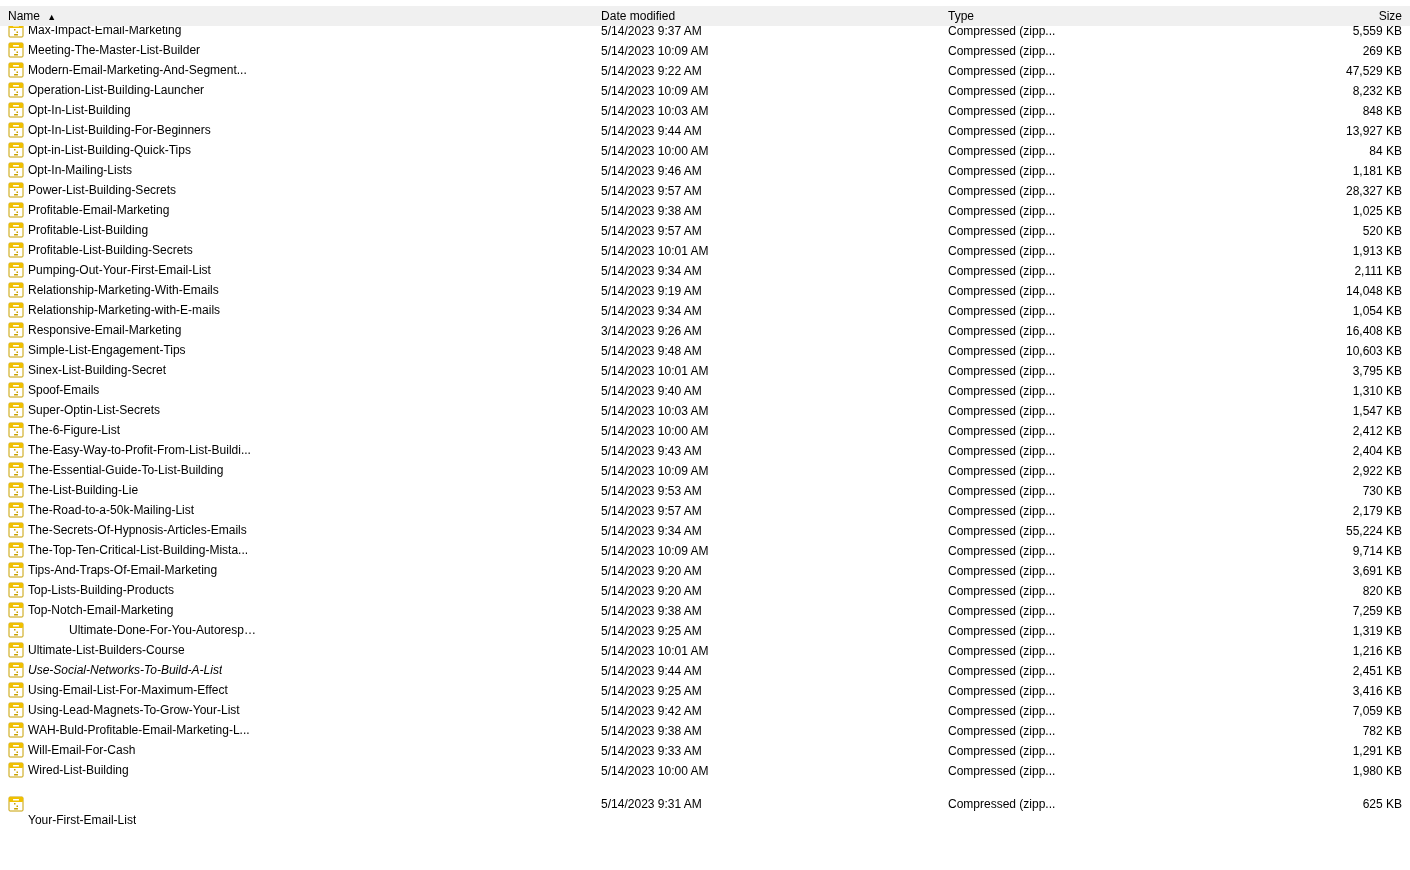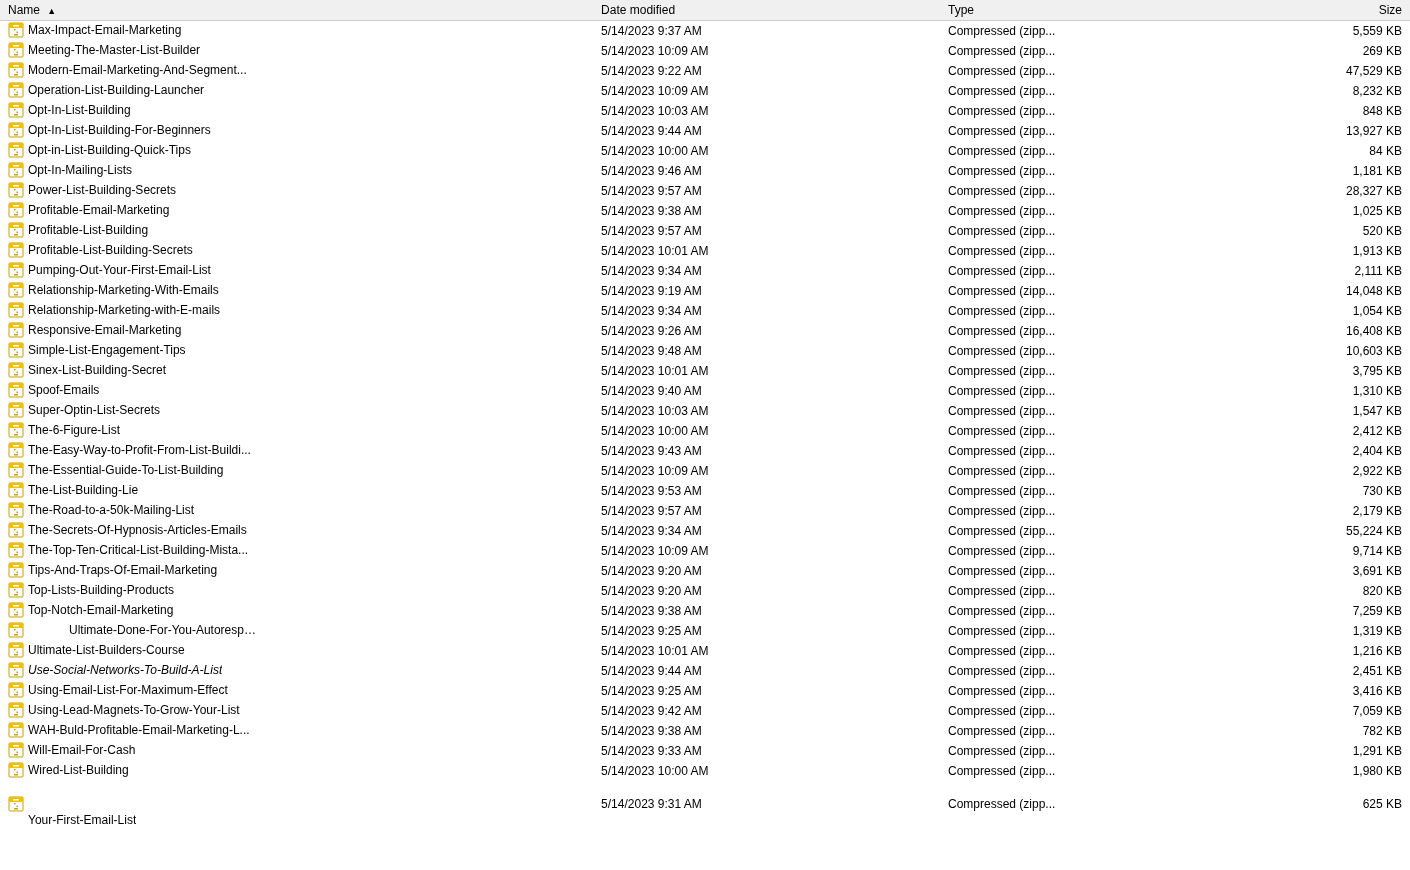--- a/index.html
+++ b/index.html
@@ -15,21 +15,21 @@
       height: 870px;
       overflow-y: auto;
       overflow-x: hidden;
     }
     table {
       width: 100%;
       border-collapse: collapse;
     }
     thead th {
       position: sticky;
-      top: 0;
+      top: 6px;
       background: #f0f0f0;
       border-bottom: 1px solid #ccc;
       text-align: left;
       padding: 3px 8px;
       font-weight: normal;
       font-size: 12px;
       color: #000;
       cursor: pointer;
       user-select: none;
       white-space: nowrap;
@@ -420,21 +420,21 @@
       <rect x="5" y="3" width="6" height="1.5" rx="0.5" fill="#fff"></rect>
       <rect x="6" y="7" width="1.5" height="1.5" fill="#c8a000"></rect>
       <rect x="8.5" y="7" width="1.5" height="1.5" fill="#fff"></rect>
       <rect x="6" y="9.5" width="1.5" height="1.5" fill="#fff"></rect>
       <rect x="8.5" y="9.5" width="1.5" height="1.5" fill="#c8a000"></rect>
       <rect x="6" y="12" width="4" height="1.5" rx="0.5" fill="#c8a000"></rect>
     </svg>
             </span>
             <span style="overflow: hidden; text-overflow: ellipsis; white-space: nowrap;">Responsive-Email-Marketing</span>
           </td>
-          <td class="col-date">5/14/2023 9:26 AM</td>
+          <td class="col-date">3/14/2023 9:26 AM</td>
           <td class="col-type">Compressed (zipp...</td>
           <td class="col-size">16,408 KB</td>
         </tr>
         <tr>
           <td class="col-name">
             <span class="zip-icon">
               <svg viewBox="0 0 16 16" xmlns="http://www.w3.org/2000/svg">
       <rect x="1" y="1" width="14" height="14" rx="1" ry="1" fill="#fff" stroke="#c8a000" stroke-width="1"></rect>
       <rect x="1" y="1" width="14" height="5" rx="1" ry="1" fill="#f0c000"></rect>
       <rect x="5" y="3" width="6" height="1.5" rx="0.5" fill="#fff"></rect>

